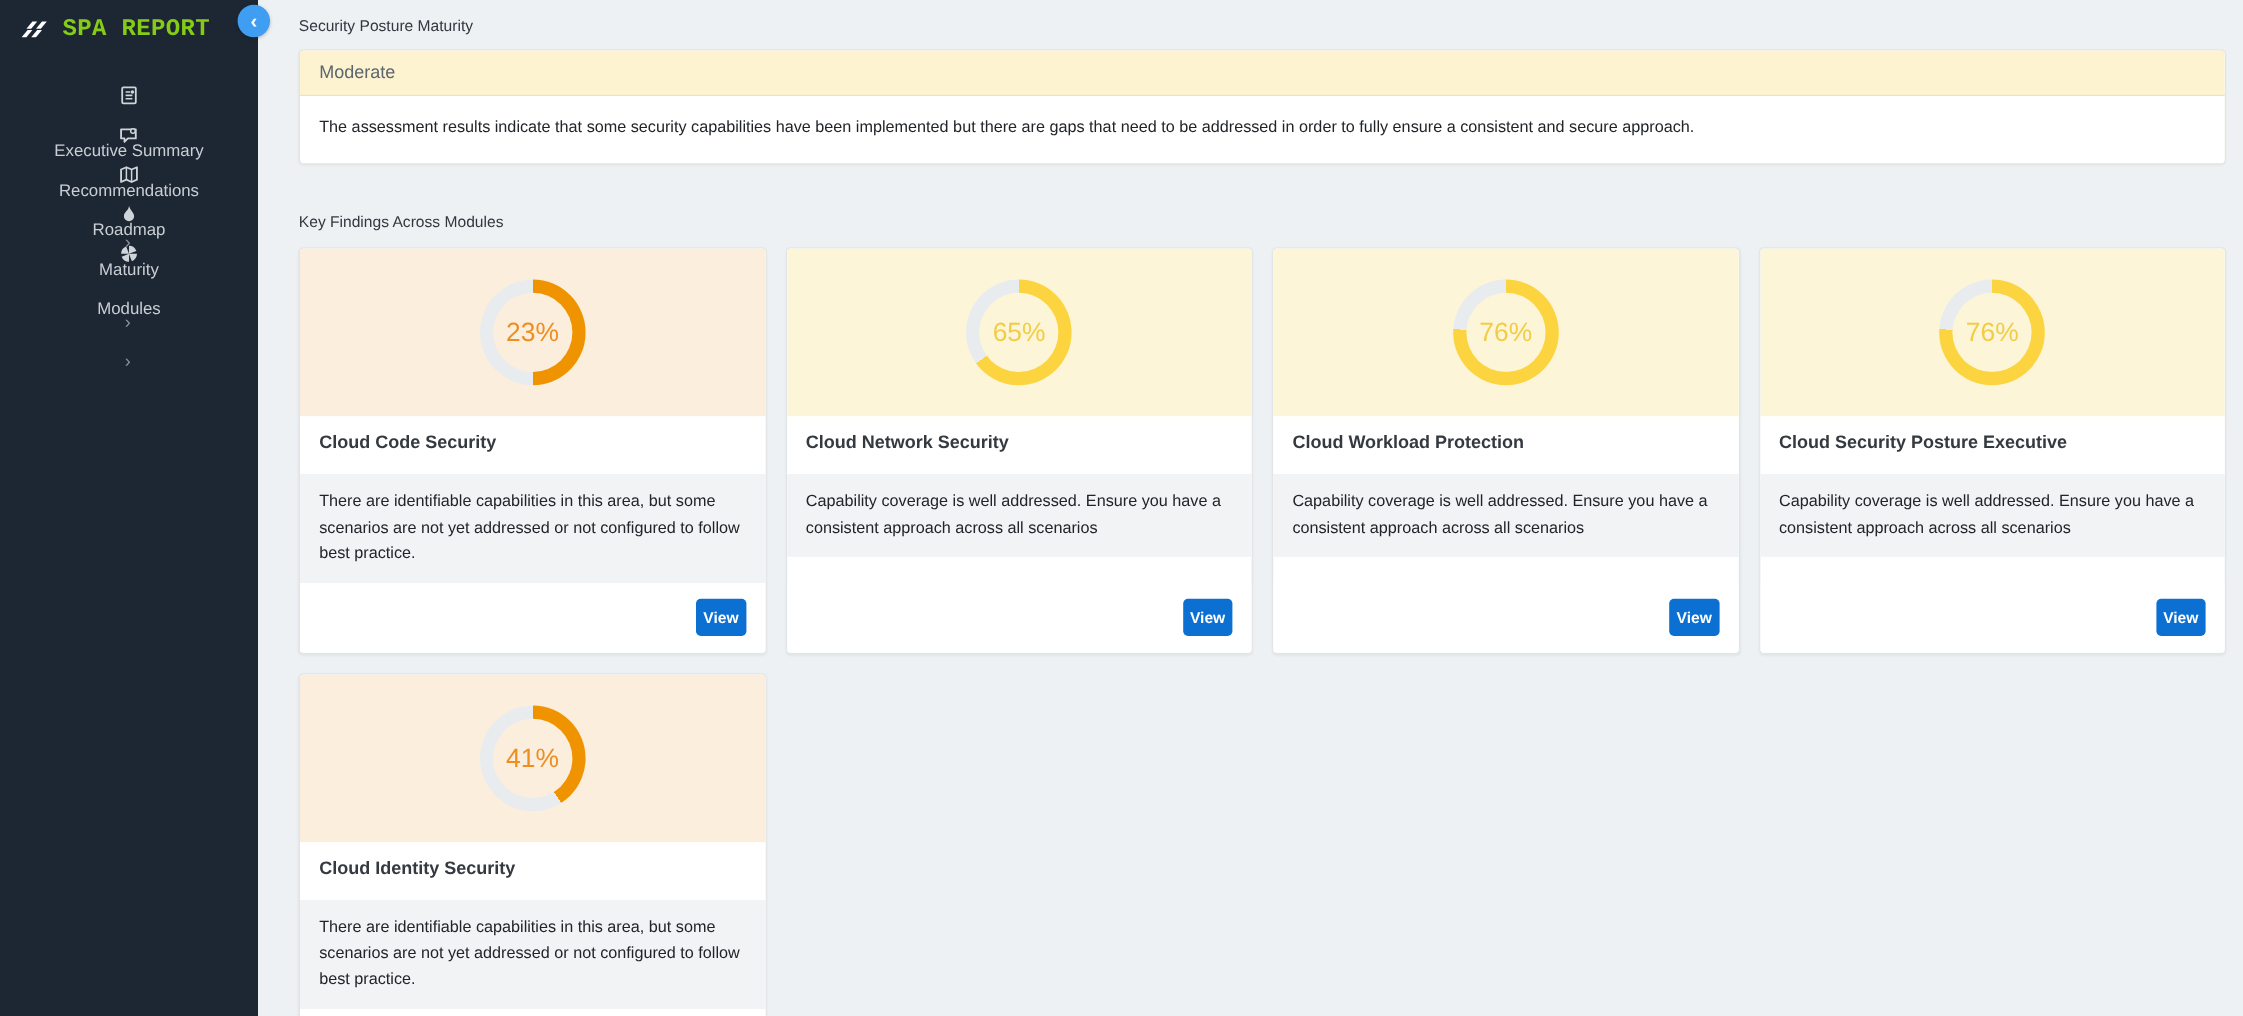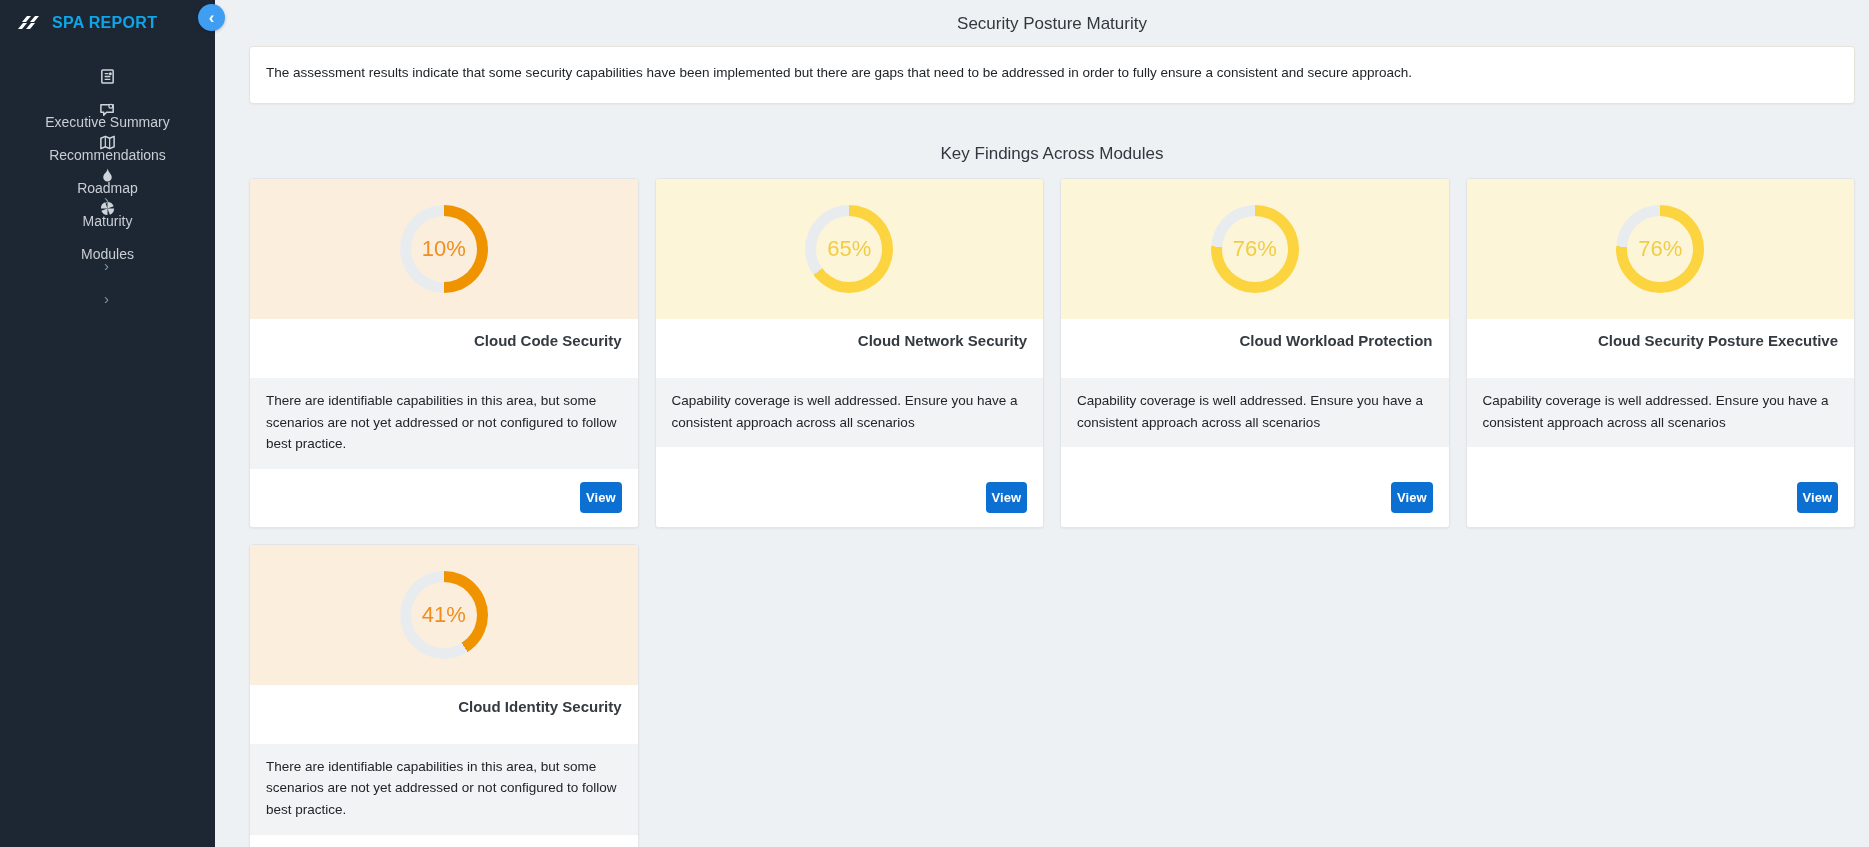--- a/index.html
+++ b/index.html
@@ -17,21 +17,21 @@
     background:#1d2733;
     color:#c9ced4;
     position:relative;
   }
   .brand {
     display:flex; align-items:center; gap:11px;
     padding:13px 17px 10px 17px;
   }
   .brand-logo { width:24px; height:20px; display:flex; align-items:center; }
   .brand-text {
-    color:#0ea5e9; font-size:16px; font-weight:bold; letter-spacing:.3px;
+    color:#84cc16; font-size:20px; font-weight:bold; letter-spacing:.3px;font-family:Liberation Mono, monospace;
   }
   .nav { margin-top:24px; }
   .nav-item {
     height:33px; display:flex; align-items:center; gap:29px;
     padding:0 16px; cursor:pointer; font-size:14px; color:#c9ced4;flex-direction:column;
   }
   .nav-icon { width:18px; height:18px; flex:0 0 18px; display:flex; align-items:center; justify-content:center; }
   .nav-label { flex:1 1 auto; white-space:nowrap; }
   .nav-chevron { color:#8d959d; font-size:15px; line-height:1; padding-right:2px; }
 
@@ -40,21 +40,21 @@
     width:27px; height:27px; border-radius:50%;
     background:#3f9ef2; border:none; cursor:pointer;
     color:#ffffff; font-size:17px; font-weight:bold; line-height:25px;
     text-align:center;
     box-shadow:0 1px 3px rgba(0,0,0,.25);
   }
 
   
   .main { flex:1 1 auto; padding:10px 14px 0 34px; }
   .section-title {
-    font-size:17px; color:#32383f; font-weight:400; margin:4px 0 12px 0;text-align:center;
+    font-size:13px; color:#32383f; font-weight:400; margin:4px 0 12px 0;
   }
   .banner-card {
     background:#ffffff; border:1px solid #e6e4da; border-radius:4px;
     overflow:hidden;
     box-shadow:0 1px 2px rgba(0,0,0,.04);
   }
   .banner-head {
     background:#fdf3d1; border-bottom:1px solid #ece3c4;
     padding:10px 16px; font-size:15px; color:#5c666e;
   }
@@ -80,23 +80,22 @@
   .donut {
     width:88px; height:88px; border-radius:50%;
     display:flex; align-items:center; justify-content:center;
   }
   .donut-hole {
     width:66px; height:66px; border-radius:50%;
     display:flex; align-items:center; justify-content:center;
   }
   .donut-pct { font-size:22px; }
   .card-name {
-    padding:13px 16px 29px 16px; font-size:15px; font-weight:bold; color:#343a40;
+    padding:13px 16px 18px 16px; font-size:15px; font-weight:bold; color:#343a40;
     background:#ffffff;
-    text-align:right;
   }
   .card-desc {
     background:#f1f3f4; padding:12px 16px 14px 16px;
     font-size:13.5px; color:#212529; line-height:1.6;
   }
   .card-footer {
     margin-top:auto; padding:13px 16px 14px 16px;
     display:flex; justify-content:flex-end; background:#ffffff;
   }
   .view-btn {
@@ -183,31 +182,32 @@
   </div>
 </nav>
   <button class="collapse-btn">‹</button>
 </aside>
 
 <main class="main">
 
   <h1 class="section-title">Security Posture Maturity</h1>
 
   <section class="banner-card">
+    <div class="banner-head">Moderate</div>
     <div class="banner-body">The assessment results indicate that some security capabilities have been implemented but there are gaps that need to be addressed in order to fully ensure a consistent and secure approach.</div>
   </section>
 
   <h2 class="section-title findings-title">Key Findings Across Modules</h2>
 
   <div class="cards-grid" id="cards-grid">
   <div class="finding-card">
     <div class="card-top" style="background: rgb(252, 238, 221);">
       <div class="donut" style="background: conic-gradient(rgb(239, 148, 0) 50%, rgb(233, 236, 239) 0deg);">
         <div class="donut-hole" style="background: rgb(252, 238, 221);">
-          <span class="donut-pct" style="color: rgb(239, 142, 31);">10%</span>
+          <span class="donut-pct" style="color: rgb(239, 142, 31);">23%</span>
         </div>
       </div>
     </div>
     <div class="card-name">Cloud Code Security</div>
     <div class="card-desc">There are identifiable capabilities in this area, but some scenarios are not yet addressed or not configured to follow best practice.</div>
     <div class="card-footer">
       <button class="view-btn">View</button>
     </div>
   </div>
 

